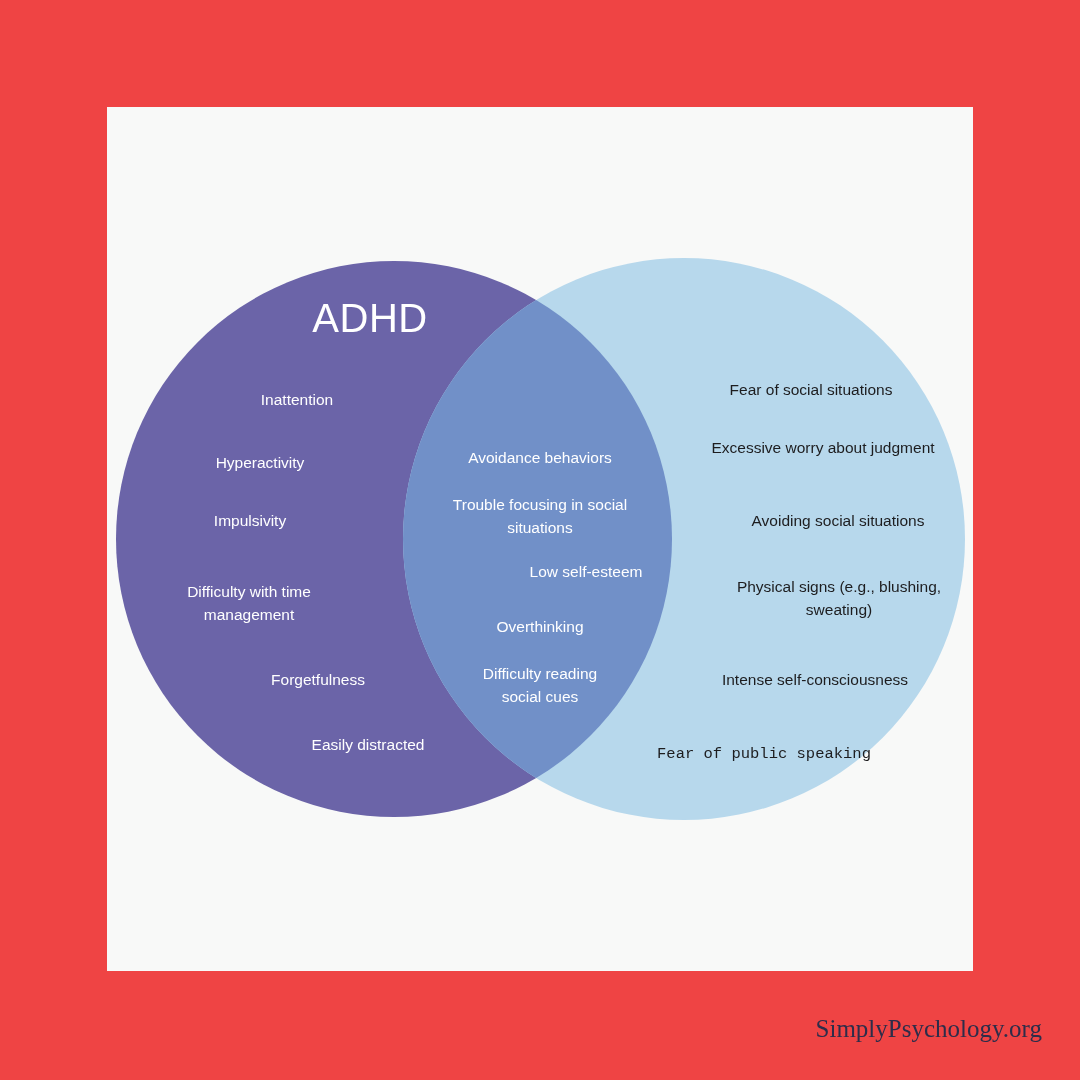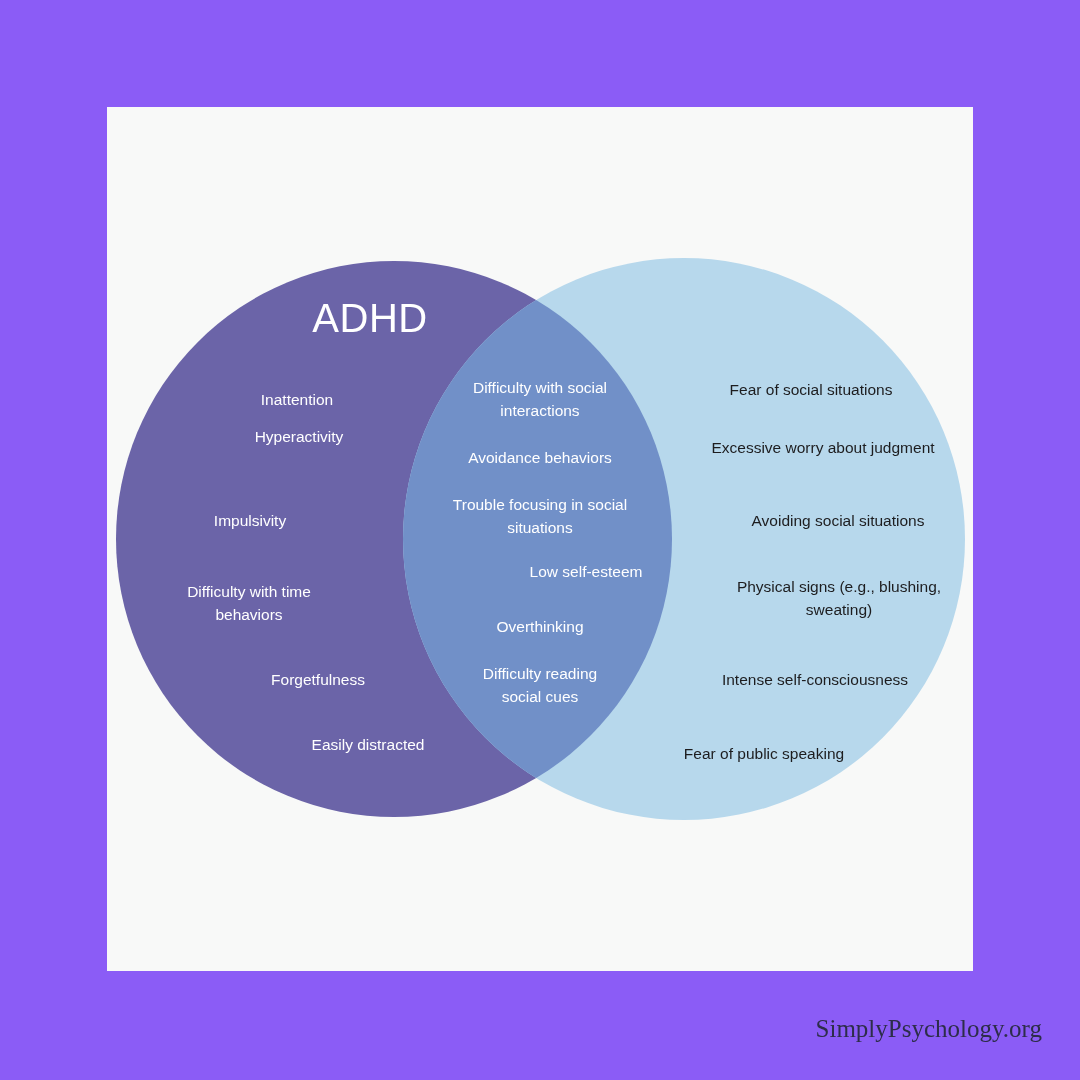--- a/index.html
+++ b/index.html
@@ -6,21 +6,21 @@
     margin: 0;
     padding: 0;
     width: 1080px;
     height: 1080px;
     font-family: "Liberation Sans", sans-serif;
   }
   .stage {
     position: relative;
     width: 1080px;
     height: 1080px;
-    background: #8b5cf6;
+    background: #ef4444;
     overflow: hidden;
   }
   .card {
     position: absolute;
     left: 107px;
     top: 107px;
     width: 866px;
     height: 864px;
     background: #f8f9f8;
   }
@@ -76,35 +76,34 @@
       </clipPath>
     </defs>
     <circle cx="394" cy="539" r="278" fill="#6b64a8"></circle>
     <circle cx="684" cy="539" r="281" fill="#b7d8ec"></circle>
     <circle cx="684" cy="539" r="281" clip-path="url(#leftClip)" fill="#7190c8"></circle>
   </svg>
 
   <div class="circle-title title-left" style="left:370px; top:318px;">ADHD</div>
 
   <div class="label left-side" style="left:297px; top:400px;">Inattention</div>
-  <div class="label left-side" style="left:260px; top:437px;margin-left:39px;">Hyperactivity</div>
+  <div class="label left-side" style="left:260px; top:463px;">Hyperactivity</div>
   <div class="label left-side" style="left:250px; top:521px;">Impulsivity</div>
-  <div class="label left-side wrap" style="left:249px; top:604px; width:165px;">Difficulty with time behaviors</div>
+  <div class="label left-side wrap" style="left:249px; top:604px; width:165px;">Difficulty with time management</div>
   <div class="label left-side" style="left:318px; top:680px;">Forgetfulness</div>
   <div class="label left-side" style="left:368px; top:745px;">Easily distracted</div>
 
-  <div class="label mid wrap" style="left:540px; top:400px; width:175px;">Difficulty with social interactions</div>
   <div class="label mid" style="left:540px; top:458px;">Avoidance behaviors</div>
   <div class="label mid wrap" style="left:540px; top:517px; width:205px;">Trouble focusing in social situations</div>
   <div class="label mid" style="left:540px; top:572px;margin-left:46px;">Low self-esteem</div>
   <div class="label mid" style="left:540px; top:627px;">Overthinking</div>
   <div class="label mid wrap" style="left:540px; top:686px; width:150px;">Difficulty reading social cues</div>
 
   <div class="label right-side" style="left:788px; top:390px;">Fear of social situations</div>
   <div class="label right-side" style="left:800px; top:448px;">Excessive worry about judgment</div>
   <div class="label right-side" style="left:815px; top:521px;">Avoiding social situations</div>
   <div class="label right-side wrap" style="left:816px; top:599px; width:235px;">Physical signs (e.g., blushing, sweating)</div>
   <div class="label right-side" style="left:792px; top:680px;">Intense self-consciousness</div>
-  <div class="label right-side" style="left:741px; top:754px;">Fear of public speaking</div>
+  <div class="label right-side" style="left:741px; top:754px;font-family:Liberation Mono, monospace;">Fear of public speaking</div>
 
   <div class="watermark">SimplyPsychology.org</div>
 
 </div>
 
 </body></html>

